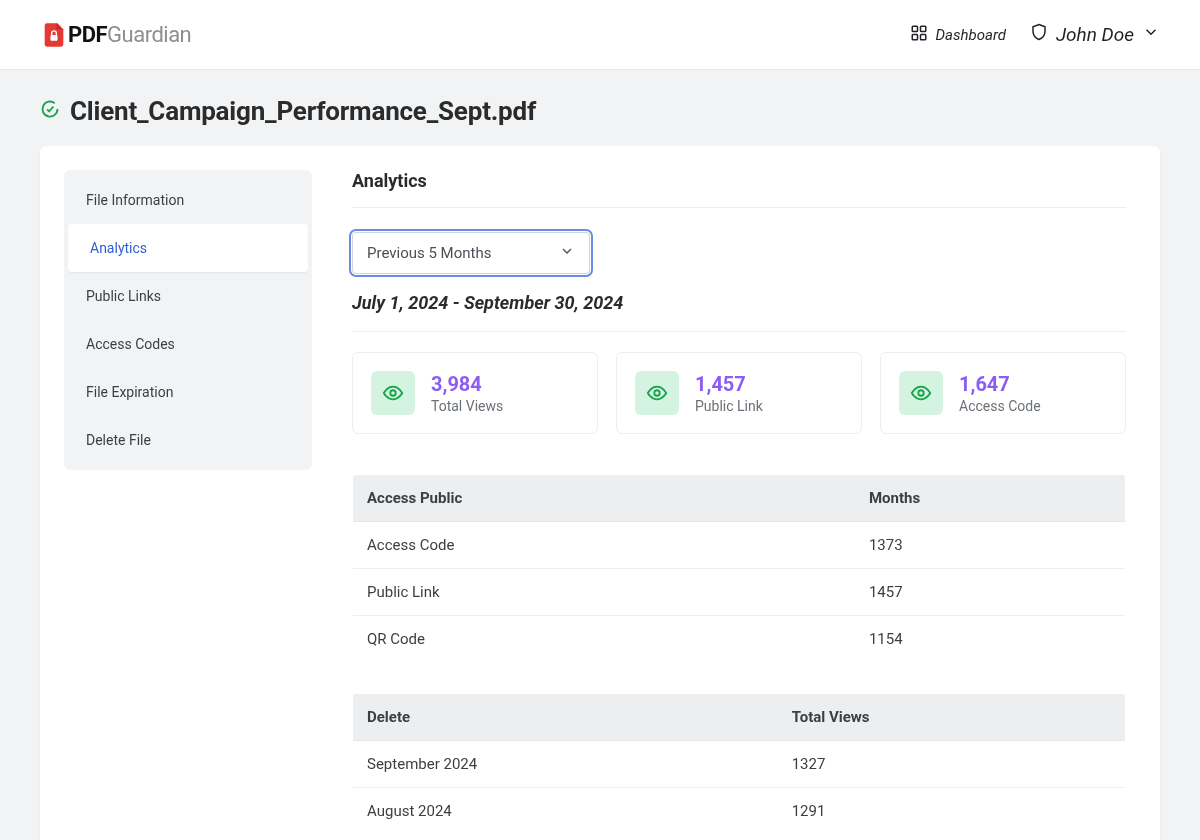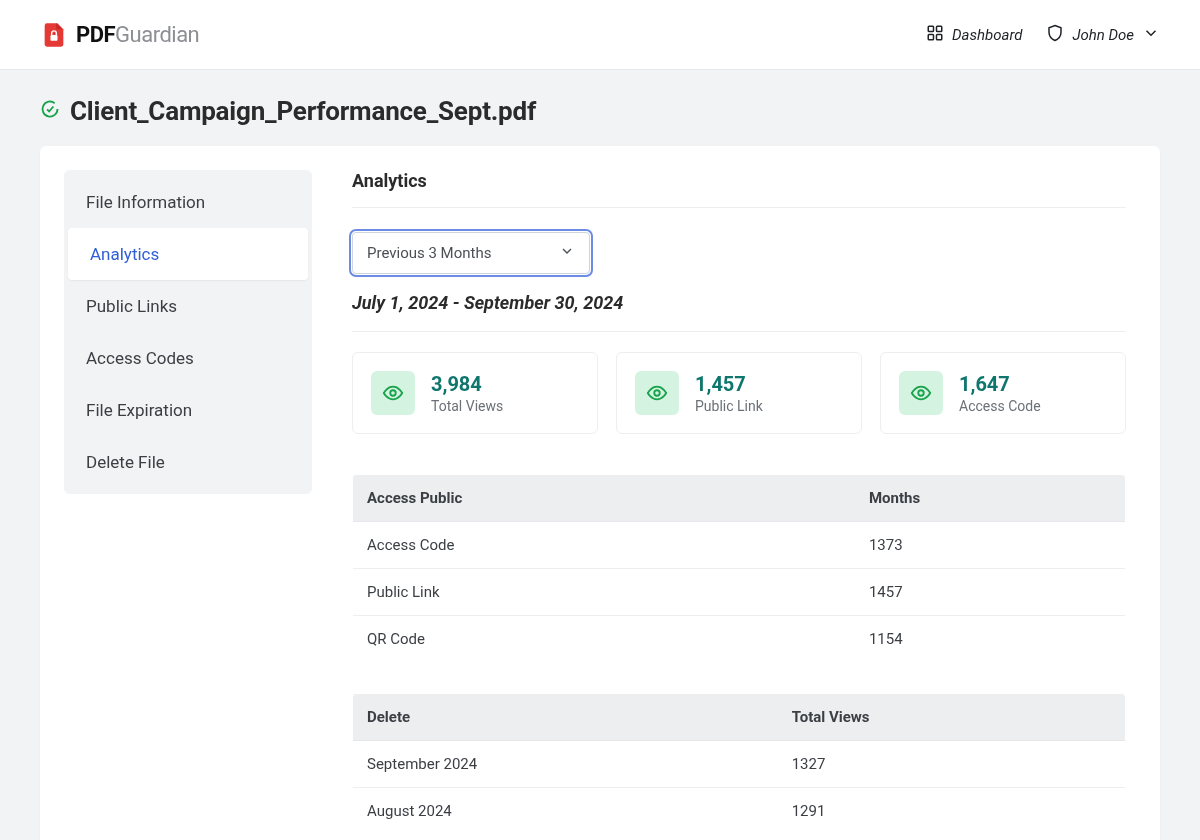--- a/index.html
+++ b/index.html
@@ -17,21 +17,20 @@
       align-items: center;
       justify-content: space-between;
       background: #fff;
       height: 70px;
       padding: 0 40px;
       border-bottom: 1px solid #e5e7eb;
     }
     .logo {
       display: flex;
       align-items: center;
-      gap: 8px;
     }
     .logo-icon {
       width: 28px;
       height: 28px;
     }
     .logo-text {
       font-size: 22px;
       font-weight: 700;
       color: #111;
       letter-spacing: -0.5px;
@@ -53,21 +52,21 @@
       color: #1f2328;
       font-size: 15px;
       text-decoration: none;
       cursor: pointer;
     }
     .nav-link svg { width: 18px; height: 18px; }
     .user-menu {
       display: flex;
       align-items: center;
       gap: 8px;
-      font-size: 15px;
+      font-size: 19px;
       color: #1f2328;
       cursor: pointer;
     }
     .user-menu svg { width: 18px; height: 18px; }
     
     .page {
       padding: 26px 40px 0 40px;
     }
     .page-title-row {
       display: flex;
@@ -94,21 +93,21 @@
     
     .side-nav {
       width: 248px;
       background: #f2f3f5;
       border-radius: 6px;
       padding: 6px 0;
       align-self: flex-start;
     }
     .side-nav-item {
       padding: 16px 18px;
-      font-size: 17px;
+      font-size: 14px;
       color: #3b3f44;
       cursor: pointer;
       border-left: 4px solid transparent;
     }
     .side-nav-item.active {
       background: #fff;
       color: #2f5ed6;
       border-left: 4px solid #fff;
       border-radius: 4px;
       box-shadow: 0 1px 2px rgba(0,0,0,0.06);
@@ -180,21 +179,21 @@
       background: #d5f3e1;
       border-radius: 6px;
       display: flex;
       align-items: center;
       justify-content: center;
     }
     .stat-icon svg { width: 22px; height: 22px; }
     .stat-value {
       font-size: 20px;
       font-weight: 700;
-      color: #0f766e;
+      color: #8b5cf6;
     }
     .stat-label {
       font-size: 14px;
       color: #6b7177;
       margin-top: 2px;
     }
     
     table.data-table {
       width: 100%;
       border-collapse: collapse;
@@ -286,21 +285,21 @@
       <div class="side-nav-item"><span>Access Codes</span></div>
       <div class="side-nav-item"><span>File Expiration</span></div>
       <div class="side-nav-item"><span>Delete File</span></div>
     </div>
 
     <div class="main">
       <div class="section-title">Analytics</div>
       <hr class="divider">
 
       <div class="range-select">
-        <span>Previous 3 Months</span>
+        <span>Previous 5 Months</span>
         <span>
           <svg viewBox="0 0 24 24" fill="none" stroke="#4b5057" stroke-width="2">
               <path d="M6 9l6 6 6-6"></path>
             </svg>
         </span>
       </div>
 
       <div class="range-label">July 1, 2024 - September 30, 2024</div>
       <hr class="thin">
 

